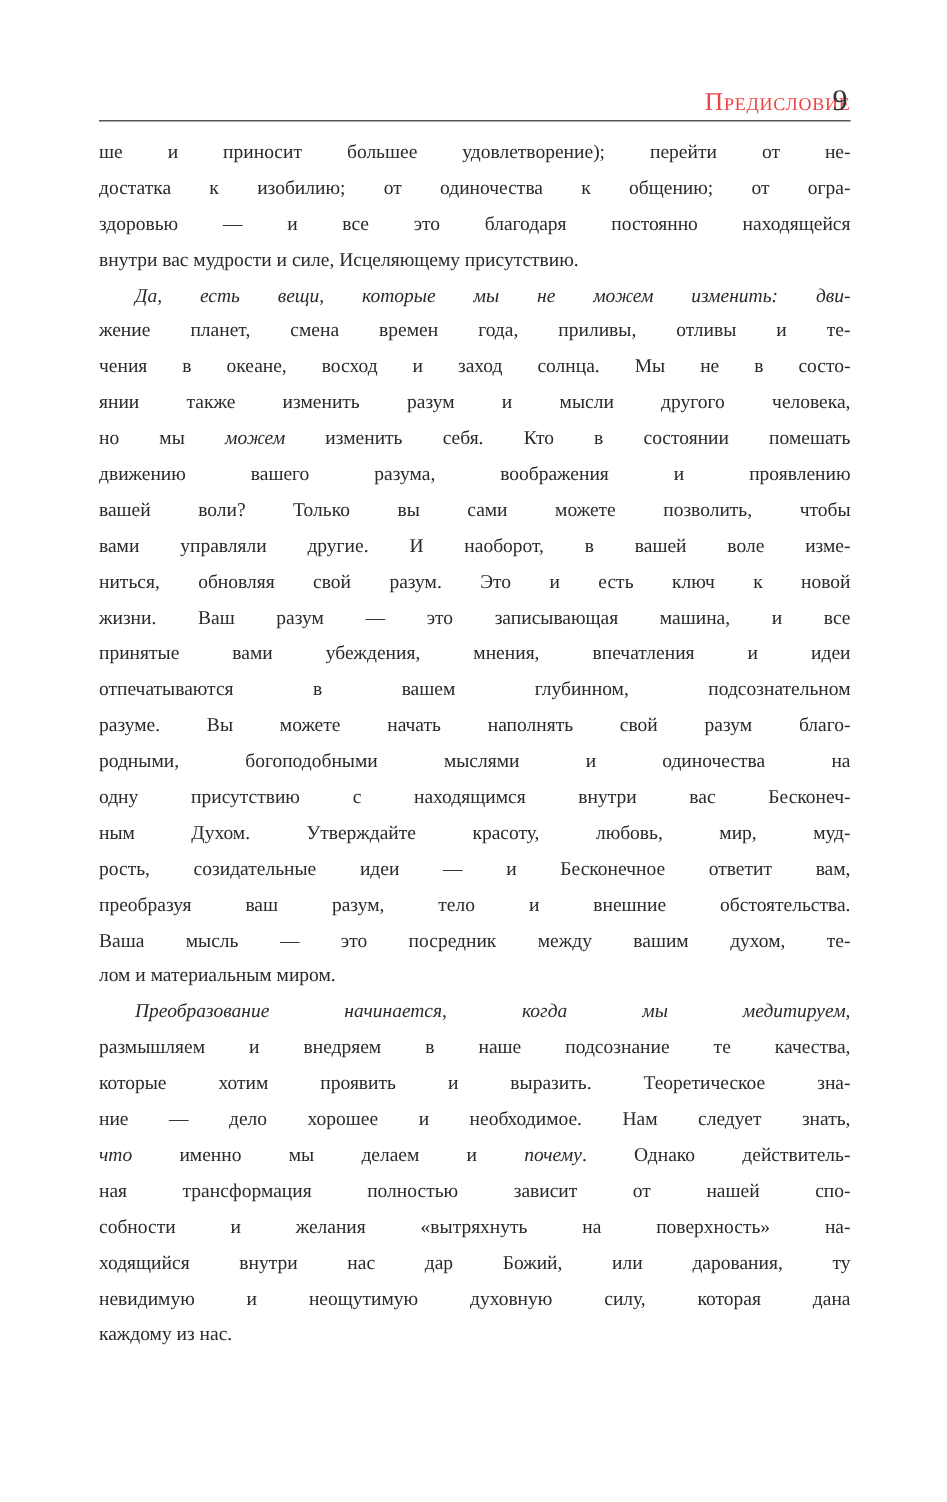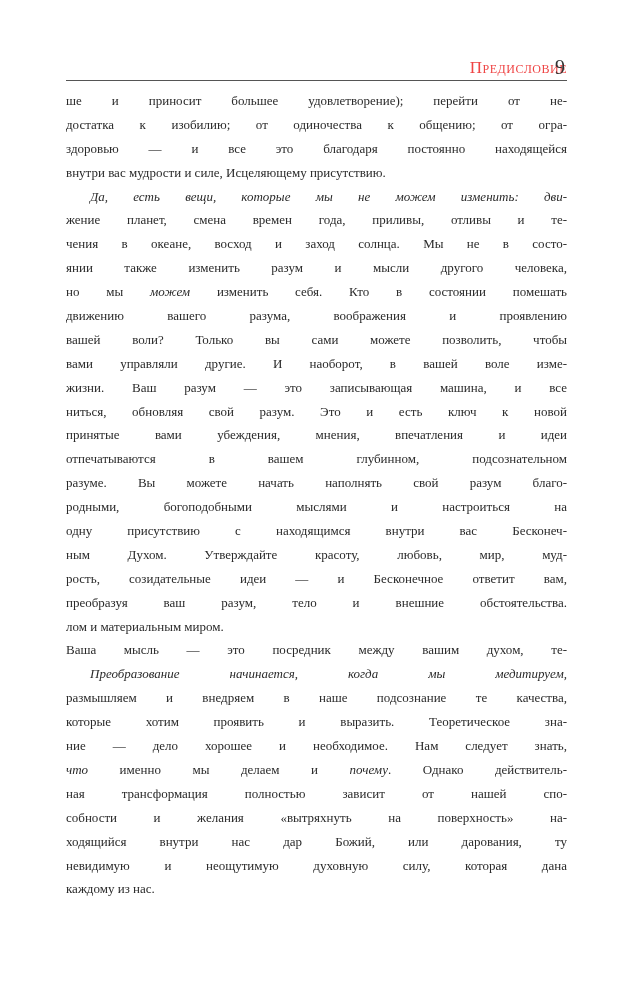--- a/index.html
+++ b/index.html
@@ -95,32 +95,32 @@
 
     <div>
       <span class="line indent">Да, есть вещи, которые мы не можем изменить: дви-</span>
       <span class="line">жение планет, смена времен года, приливы, отливы и те-</span>
       <span class="line">чения в океане, восход и заход солнца. Мы не в состо-</span>
       <span class="line">янии также изменить разум и мысли другого человека,</span>
       <span class="line"><span>но мы </span><em>можем</em><span> изменить себя. Кто в состоянии помешать</span></span>
       <span class="line">движению вашего разума, воображения и проявлению</span>
       <span class="line">вашей воли? Только вы сами можете позволить, чтобы</span>
       <span class="line">вами управляли другие. И наоборот, в вашей воле изме-</span>
+      <span class="line">ниться, обновляя свой разум. Это и есть ключ к новой</span>
       <span class="line">жизни. Ваш разум — это записывающая машина, и все</span>
-      <span class="line">ниться, обновляя свой разум. Это и есть ключ к новой</span>
       <span class="line">принятые вами убеждения, мнения, впечатления и идеи</span>
       <span class="line">отпечатываются в вашем глубинном, подсознательном</span>
       <span class="line">разуме. Вы можете начать наполнять свой разум благо-</span>
-      <span class="line">родными, богоподобными мыслями и настроиться на</span>
+      <span class="line">родными, богоподобными мыслями и одиночества на</span>
       <span class="line">одну присутствию с находящимся внутри вас Бесконеч-</span>
       <span class="line">ным Духом. Утверждайте красоту, любовь, мир, муд-</span>
       <span class="line">рость, созидательные идеи — и Бесконечное ответит вам,</span>
       <span class="line">преобразуя ваш разум, тело и внешние обстоятельства.</span>
+      <span class="line">Ваша мысль — это посредник между вашим духом, те-</span>
       <span class="line last">лом и материальным миром.</span>
-      <span class="line">Ваша мысль — это посредник между вашим духом, те-</span>
     </div>
 
     <div>
       <span class="line indent">Преобразование начинается, когда мы медитируем,</span>
       <span class="line">размышляем и внедряем в наше подсознание те качества,</span>
       <span class="line">которые хотим проявить и выразить. Теоретическое зна-</span>
       <span class="line">ние — дело хорошее и необходимое. Нам следует знать,</span>
       <span class="line"><em>что</em><span> именно мы делаем и </span><em>почему</em><span>. Однако действитель-</span></span>
       <span class="line">ная трансформация полностью зависит от нашей спо-</span>
       <span class="line">собности и желания «вытряхнуть на поверхность» на-</span>

